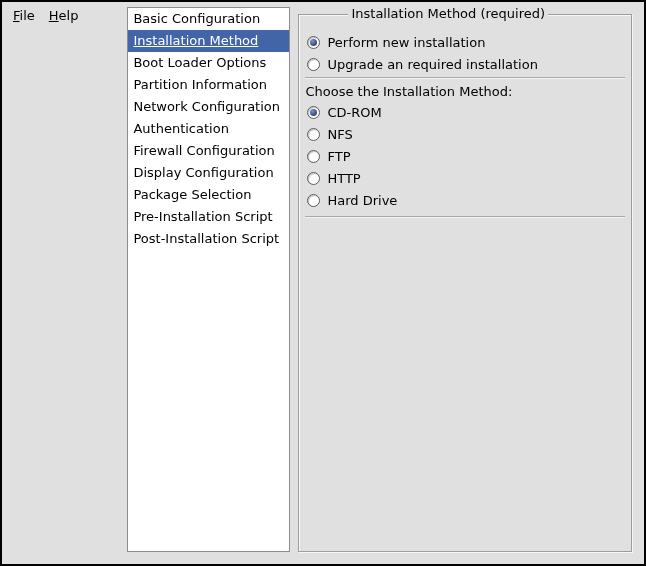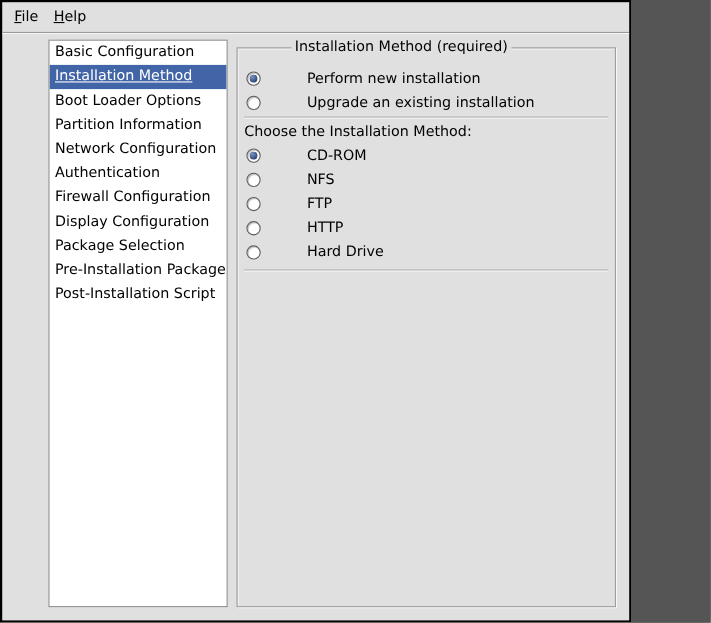--- a/index.html
+++ b/index.html
@@ -3,25 +3,25 @@
 <meta charset="utf-8">
 <style>
   * { margin: 0; padding: 0; box-sizing: border-box; }
   html, body { background: #555; }
   body {
     font-family: "DejaVu Sans", "Liberation Sans", sans-serif;
     font-size: 13px;
     color: var(--text, #000);
   }
   .window {
-    width: 574px; height: 566px;
+    width: 646px; height: 566px;
     background: var(--window-bg, #e0e0e0);
     border: 2px solid var(--border, #000);
     overflow: hidden;
-    display: flex; flex-direction: column;
+    display: flex; flex-direction: row;
   }
   
   .menubar {
     height: 27px;
     display: flex; align-items: center;
     padding-left: 4px;
     flex: 0 0 auto;
   }
   .menu-item {
     padding: 3px 7px;
@@ -75,21 +75,20 @@
     background: var(--window-bg, #e0e0e0);
     white-space: nowrap;
     margin-left: 42px;
   }
   .frame-inner { padding: 16px 6px 6px 6px; }
   .radio-row {
     height: 22px;
     display: flex; align-items: center;
     padding-left: 2px;
     cursor: default;
-    gap: 35px;
   }
   .radio {
     width: 13px; height: 13px; flex: 0 0 auto;
     border-radius: 50%;
     background: #fff;
     border: 1px solid #5c5c5c;
     box-shadow: inset 1px 1px 1px rgba(0,0,0,0.25);
     position: relative;
   }
   .radio.checked::after {
@@ -129,35 +128,35 @@
     <div class="list">
         <div class="list-row">Basic Configuration</div>
         <div class="list-row selected">Installation Method</div>
         <div class="list-row">Boot Loader Options</div>
         <div class="list-row">Partition Information</div>
         <div class="list-row">Network Configuration</div>
         <div class="list-row">Authentication</div>
         <div class="list-row">Firewall Configuration</div>
         <div class="list-row">Display Configuration</div>
         <div class="list-row">Package Selection</div>
-        <div class="list-row">Pre-Installation Package</div>
+        <div class="list-row">Pre-Installation Script</div>
         <div class="list-row">Post-Installation Script</div>
       </div>
 
     <div class="frame">
       <span class="frame-title">Installation Method (required)</span>
       <div class="frame-inner">
         <div id="group-install-type">
             <div class="radio-row">
               <span class="radio checked"></span>
               <span class="radio-label">Perform new installation</span>
             </div>
             <div class="radio-row">
               <span class="radio"></span>
-              <span class="radio-label">Upgrade an existing installation</span>
+              <span class="radio-label">Upgrade an required installation</span>
             </div>
           </div>
         <div class="hsep sep1"></div>
         <div class="prompt">Choose the Installation Method:</div>
         <div id="group-methods">
             <div class="radio-row">
               <span class="radio checked"></span>
               <span class="radio-label">CD-ROM</span>
             </div>
             <div class="radio-row">

